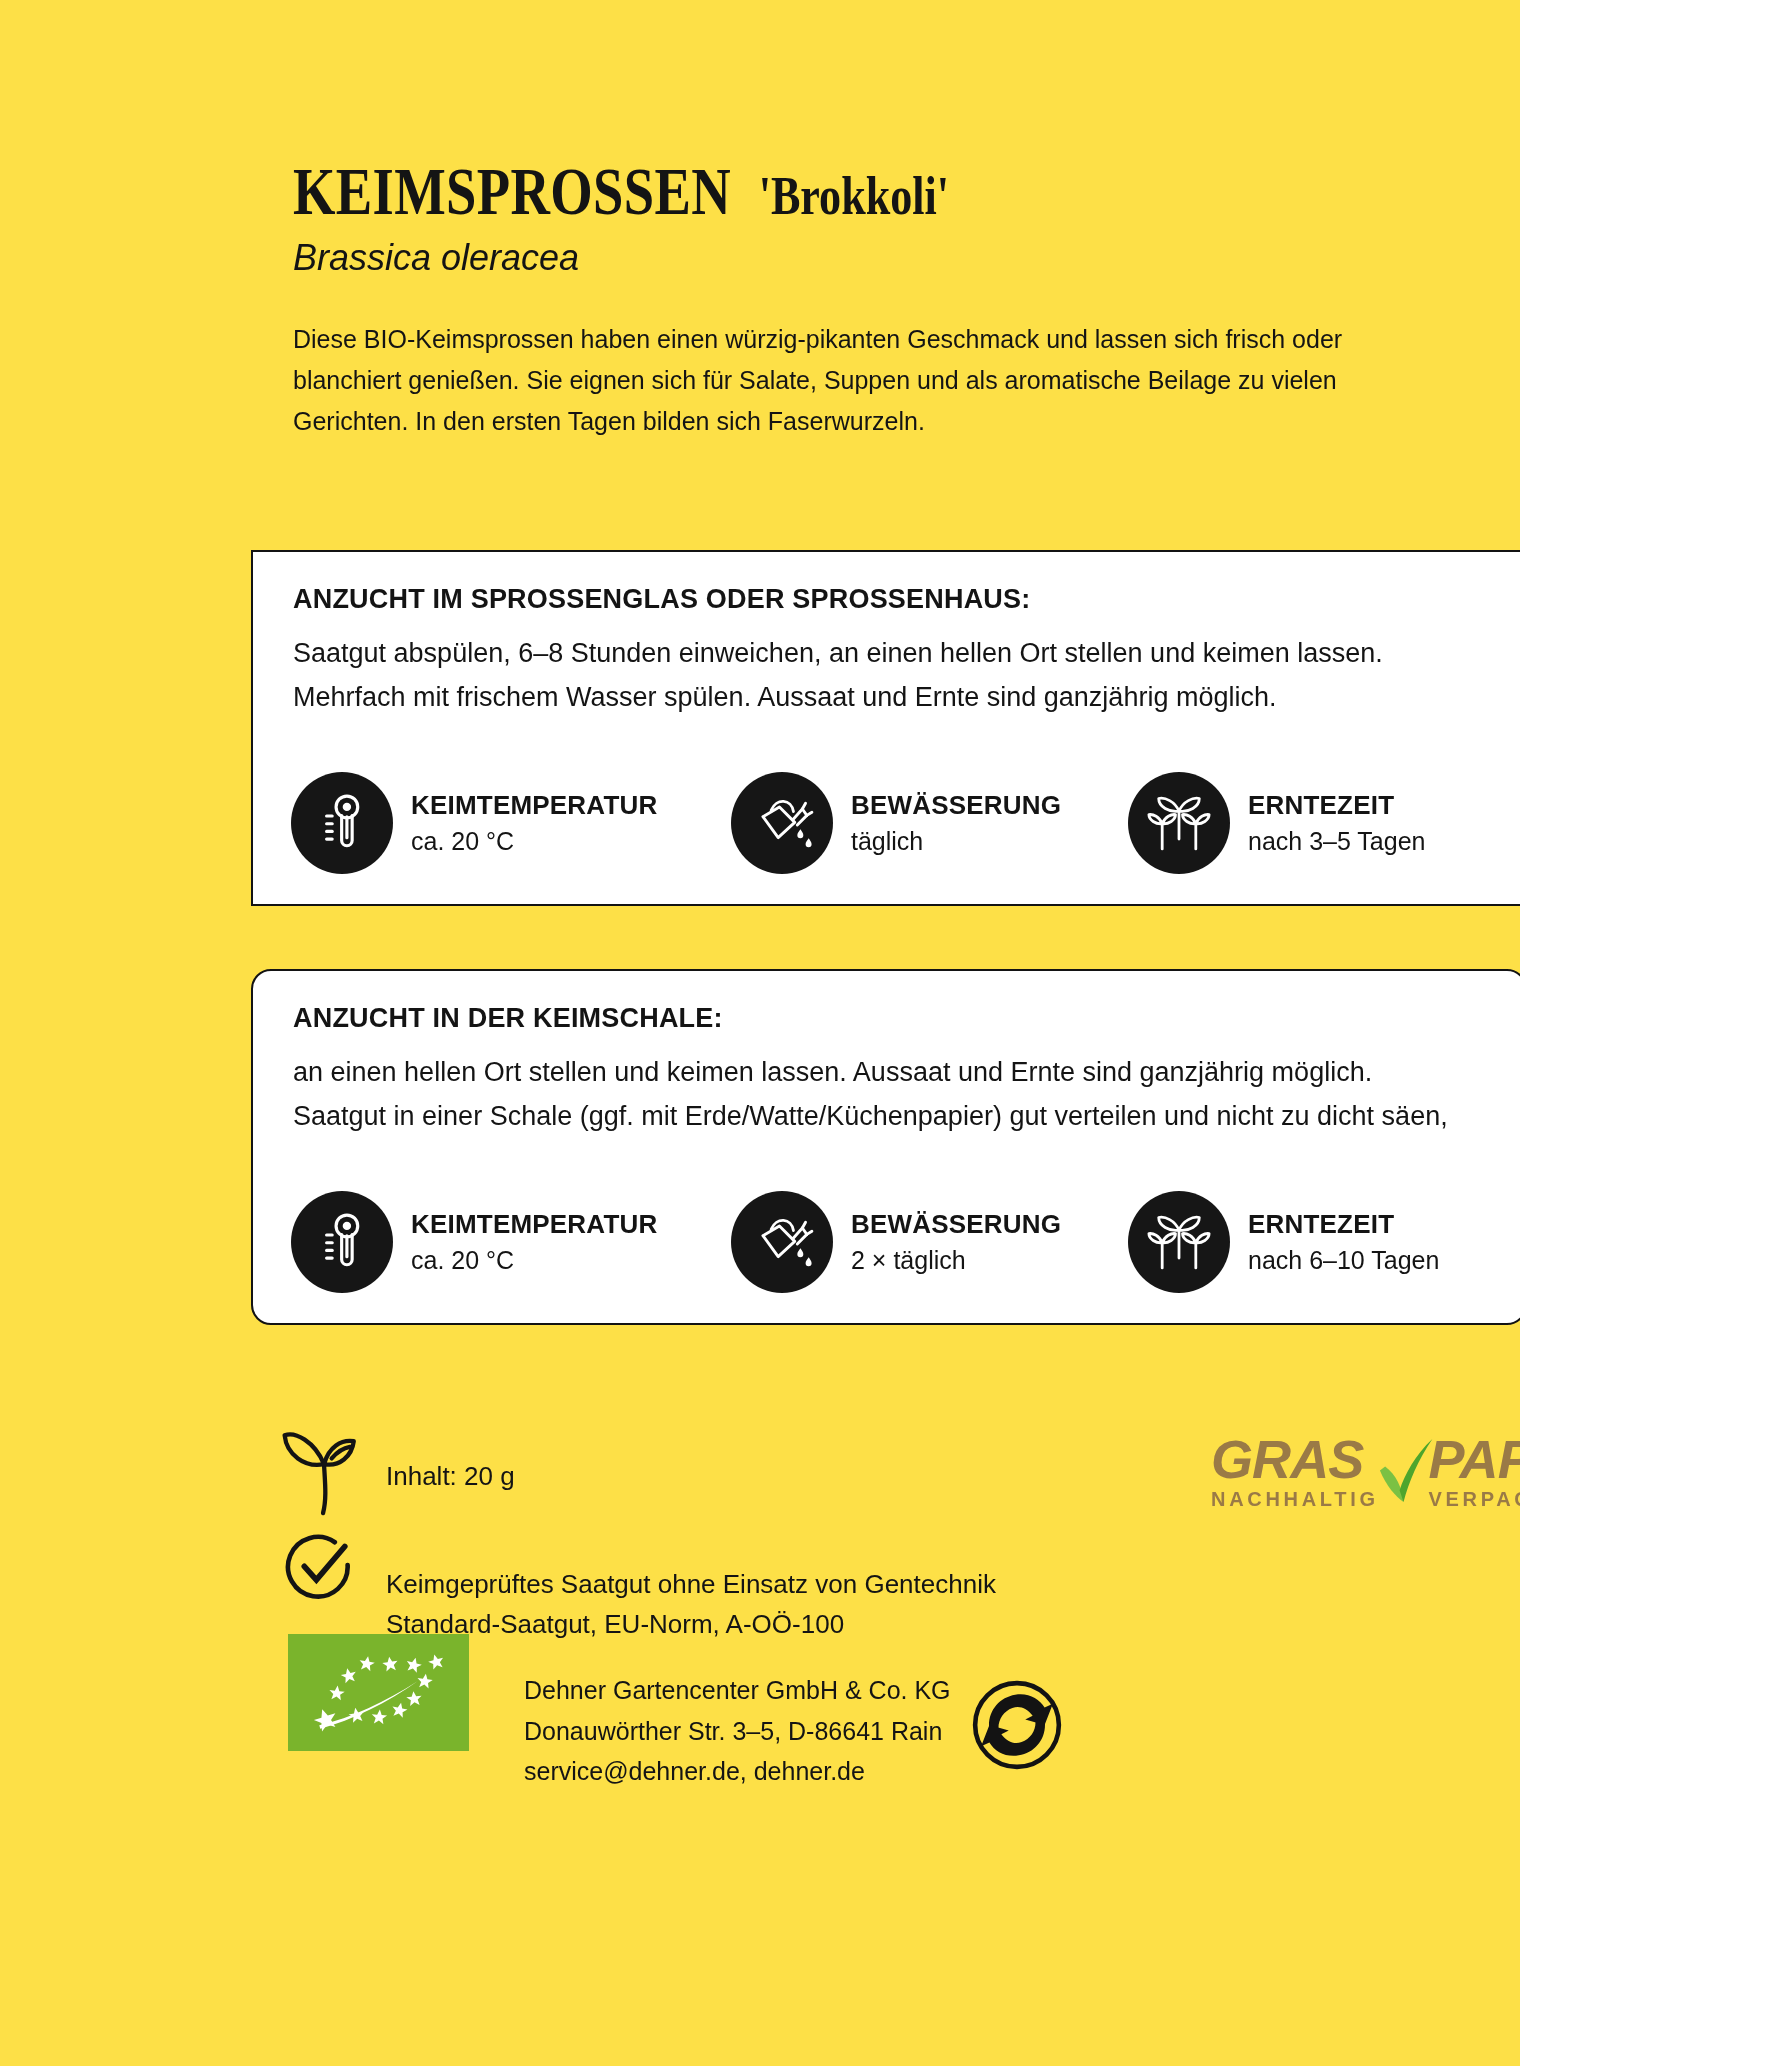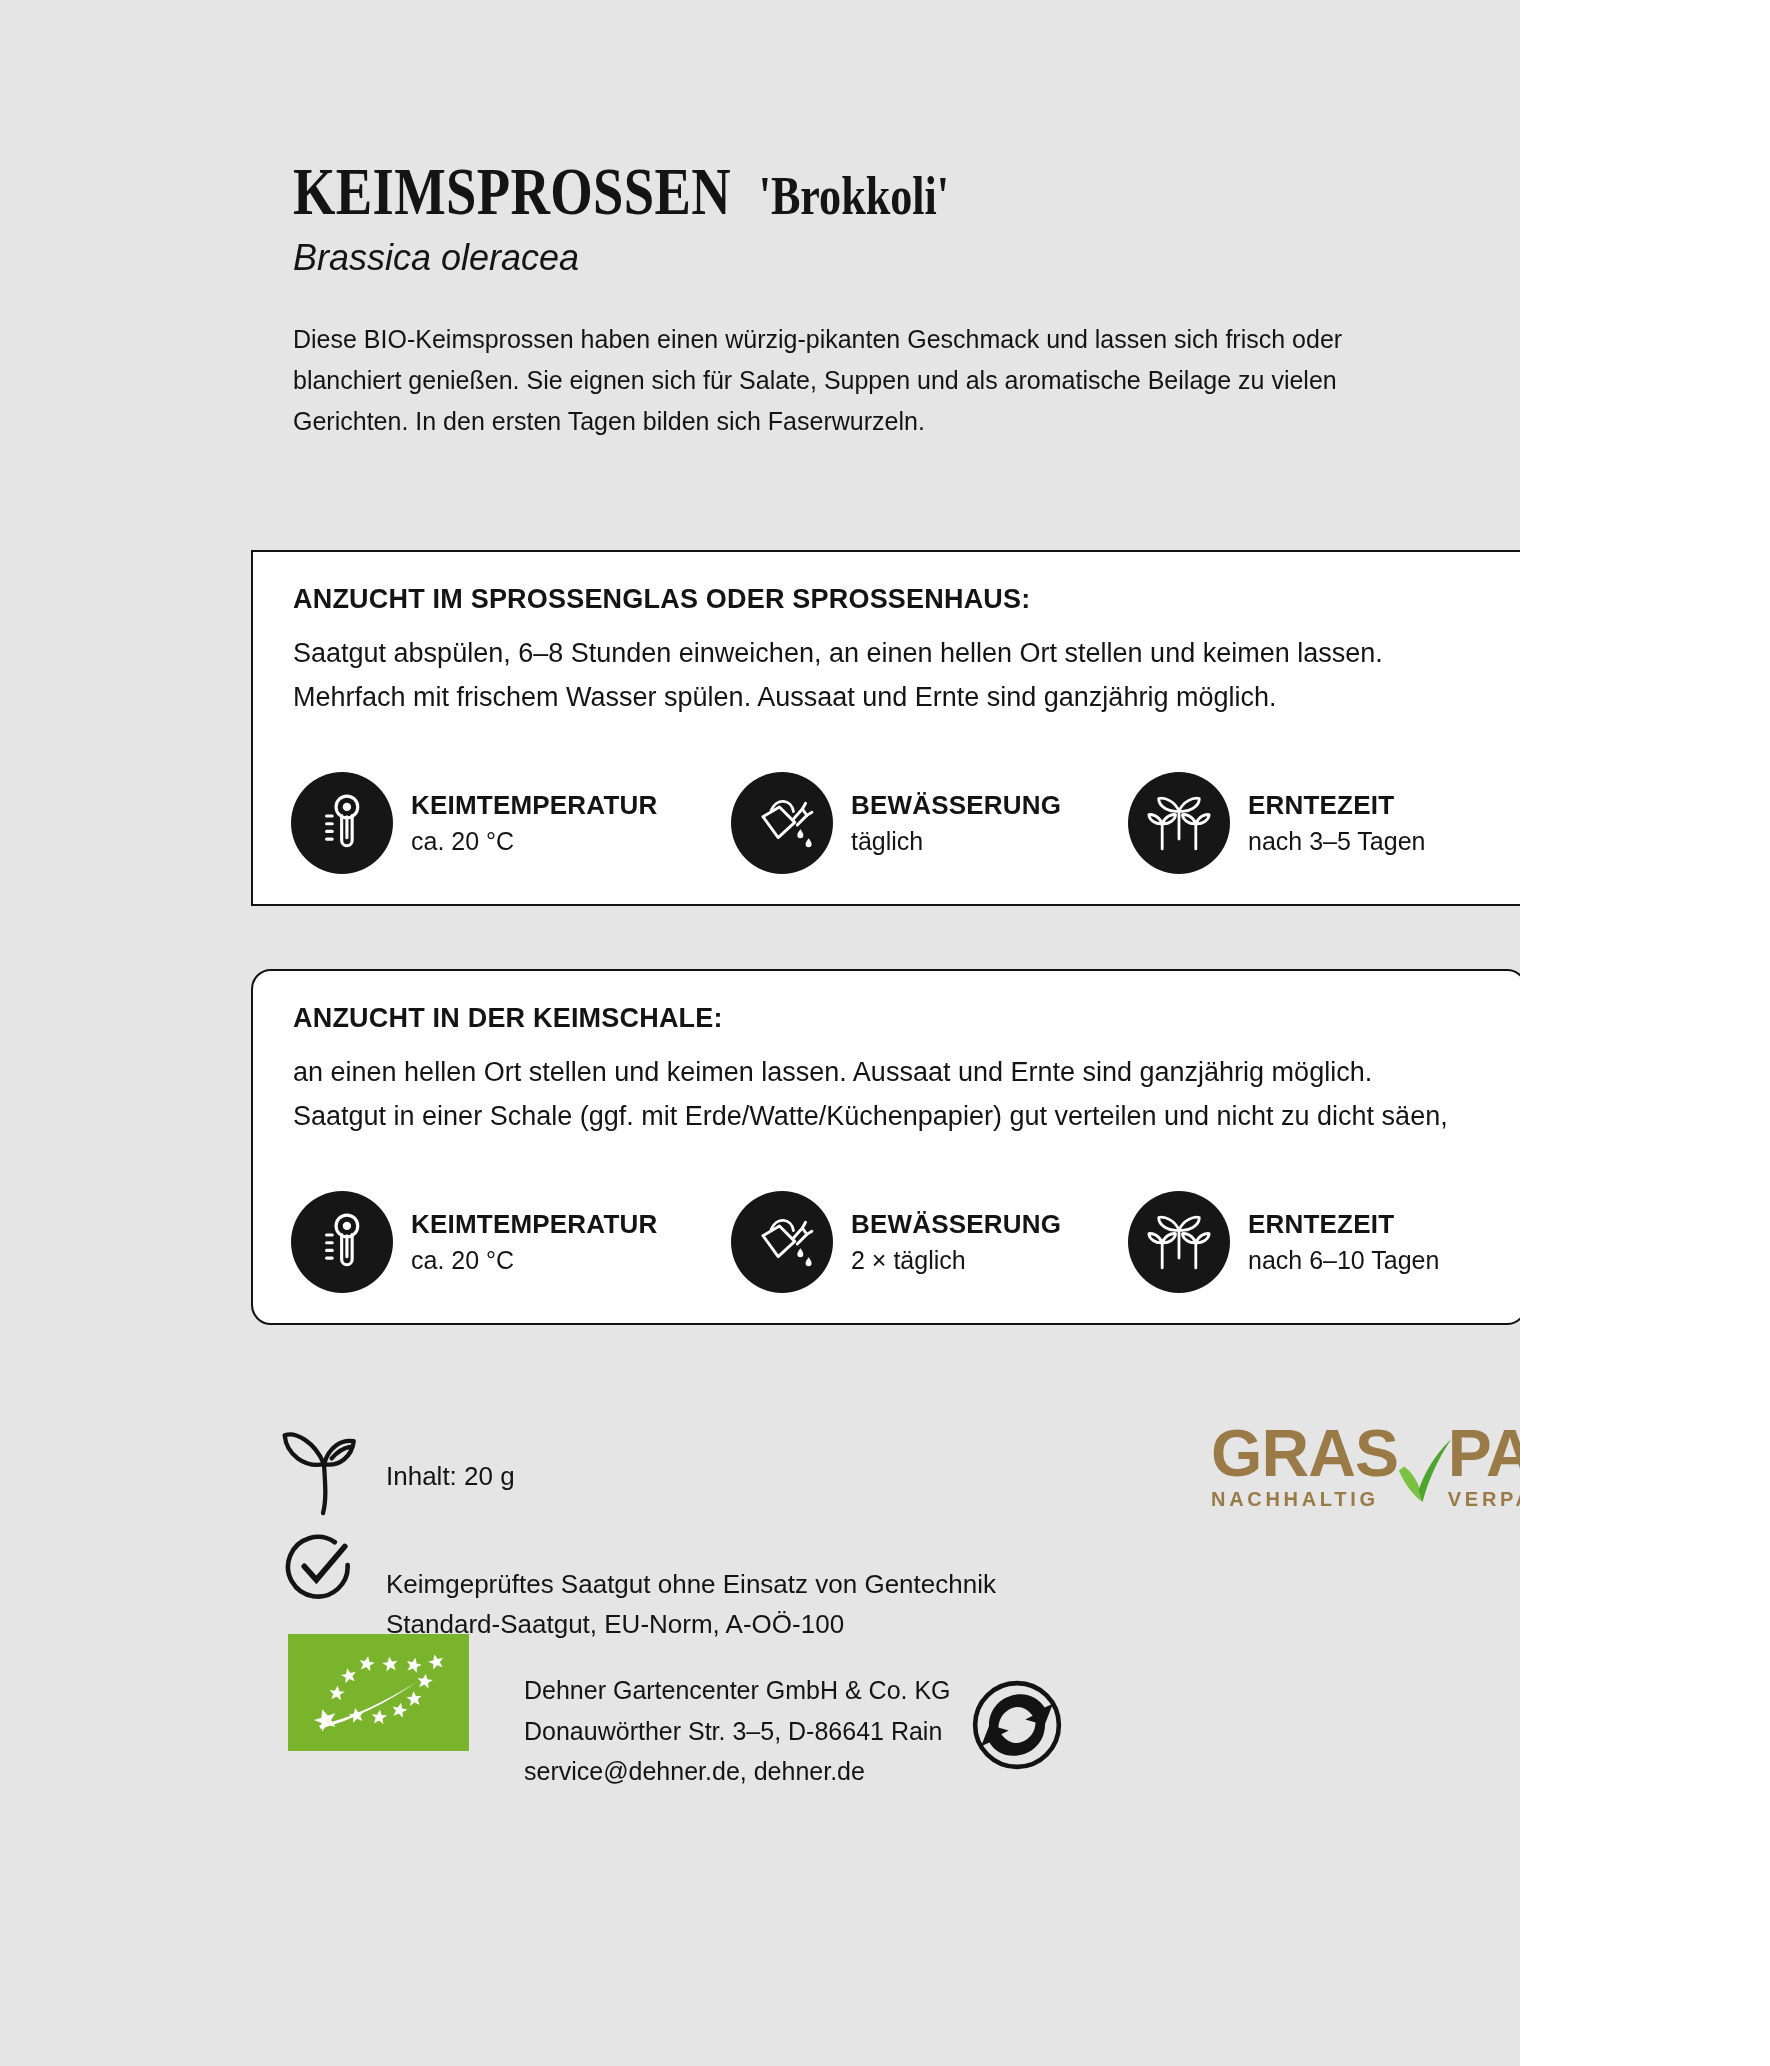--- a/index.html
+++ b/index.html
@@ -6,21 +6,21 @@
     --ink:#141414;
     --eu-green:#7ab42c;
     --brown:#9a7a46;
     --green1:#7bc143;
     --green2:#4ea52d;
   }
   html,body{margin:0;padding:0;background:#fff;}
   .page{
     position:relative;
     width:1520px;height:2066px;
-    background:#e5e5e5;
+    background:#fde047;
     color:var(--ink);
     font-family:"Liberation Sans",sans-serif;
     overflow:hidden;
   }
   
   .masthead{position:absolute;left:293px;top:157px;width:1337px;height:341px;}
   .title{
     position:absolute;left:0;top:0;margin:0;white-space:nowrap;
     font-family:"Liberation Serif",serif;font-weight:700;font-size:78px;line-height:1;
     transform:scale(0.70,0.87);transform-origin:left top;letter-spacing:0.5px;
@@ -58,22 +58,23 @@
   .spec-value{font-size:25px;white-space:nowrap;}
   
   .sprout-big{position:absolute;left:276px;top:1420px;width:96px;height:95px;}
   .content-label{position:absolute;left:386px;top:1461px;font-size:26px;white-space:nowrap;}
   .graspaper{
     position:absolute;left:1211px;top:1433px;height:78px;
     display:flex;align-items:flex-end;
   }
   .gp-col{display:flex;flex-direction:column;align-items:flex-start;}
   .gp-word{
-    font-size:66px;font-weight:700;letter-spacing:-0.9px;line-height:0.9;
+    font-size:54px;font-weight:700;letter-spacing:-0.9px;line-height:0.9;
     color:var(--brown);
+    font-style:italic;
   }
   .gp-sub{font-size:20px;font-weight:700;letter-spacing:3.7px;color:var(--brown);margin-top:4.6px;white-space:nowrap;}
   .gp-check{width:59px;height:77px;margin:0 -6.5px 0 -2.8px;flex:none;}
   .check-badge{position:absolute;left:283px;top:1533px;width:71px;height:71px;}
   .cert-text{position:absolute;left:386px;top:1539px;font-size:26px;line-height:1.53;}
   .cert-text span{display:block;white-space:nowrap;}
   .eu-logo{position:absolute;left:288px;top:1634px;width:181px;height:118px;}
   .company{position:absolute;left:524px;top:1645px;font-size:25px;line-height:1.62;}
   .company span{display:block;white-space:nowrap;}
   .green-dot{position:absolute;left:971px;top:1679px;width:92px;height:92px;}

